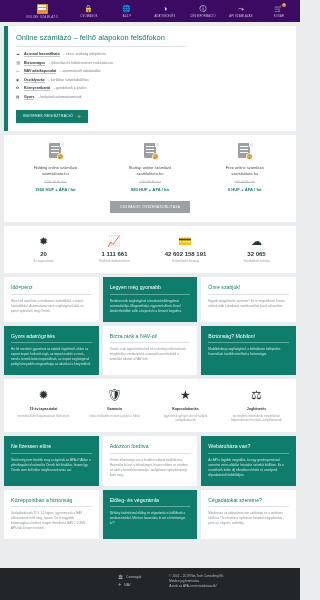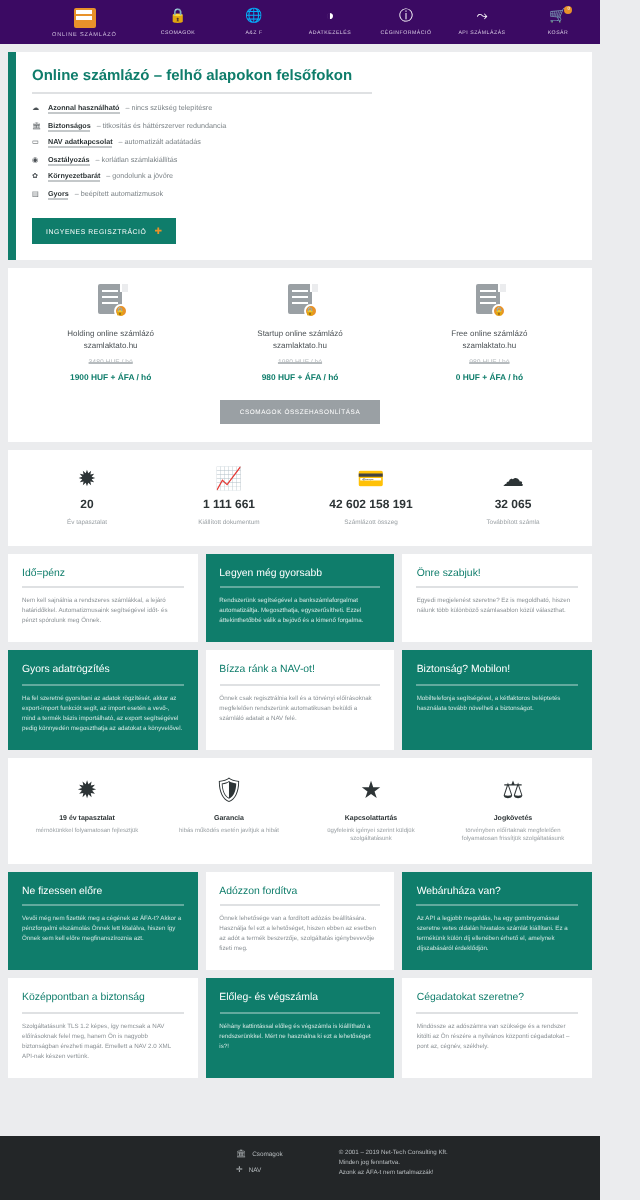--- a/index.html
+++ b/index.html
@@ -36,21 +36,21 @@
     font-size: 2.4px; border-radius: 50%; width: 4px; height: 4px;
     display: flex; align-items: center; justify-content: center;
   }
 
   
   .hero {
     background: #fff; margin: 4px 4px 0 4px; padding: 7px 8px 8px 8px;
     position: relative; border-left: 4px solid #0f7d6b;
   }
   .hero-title {
-    color: #0f7d6b; font-size: 7.5px; font-weight: 700;
+    color: #0f7d6b; font-size: 7.5px; font-weight: 400;
     border-bottom: 1px solid #dfe1e3; padding-bottom: 4px; margin-bottom: 5px;
     width: 170px;
   }
   .hero-list { list-style: none; }
   .hero-li { display: flex; align-items: baseline; gap: 3px; margin-bottom: 3.5px; font-size: 3.6px; color: #7c8387; }
   .hero-ico { color: #4a5054; font-size: 3.6px; width: 5px; }
   .hero-strong { color: #2d3436; font-weight: bold; border-bottom: 1px solid #c4c8ca; }
   .cta {
     margin-top: 6px; display: inline-flex; align-items: center; gap: 4px;
     background: #0f7d6b; color: #fff; font-size: 3.4px; letter-spacing: .3px;

